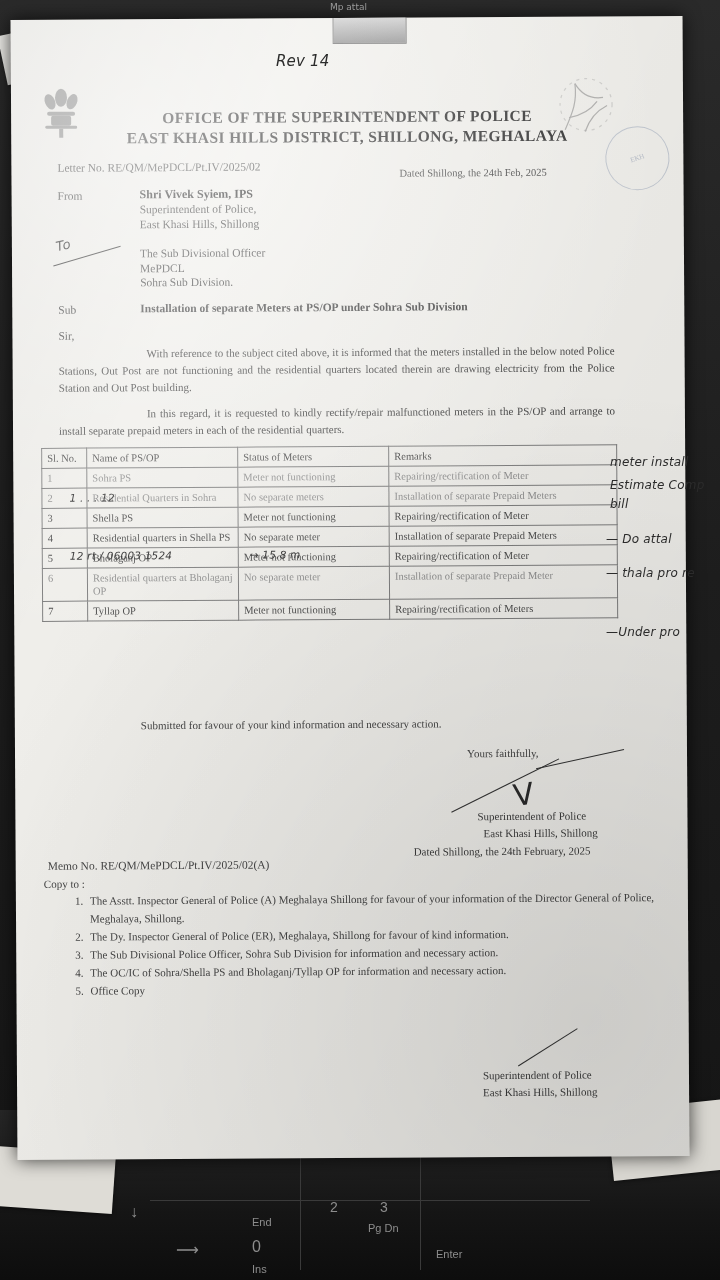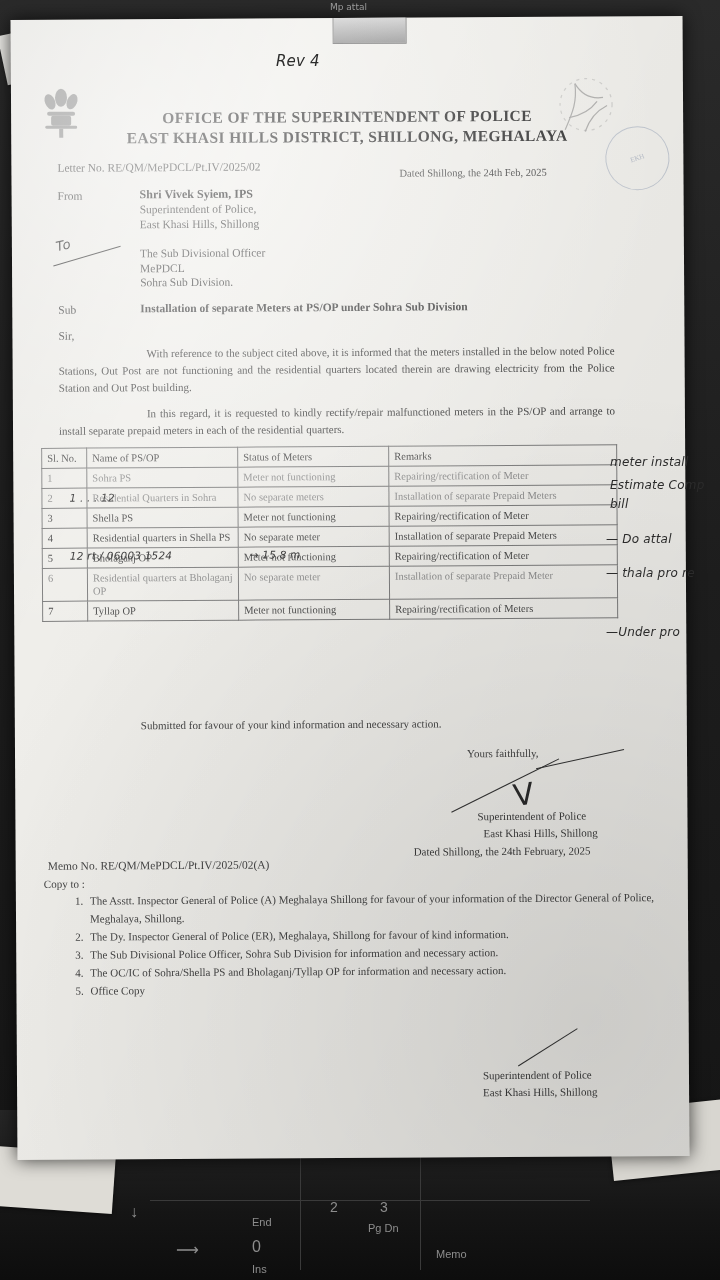--- a/index.html
+++ b/index.html
@@ -136,21 +136,21 @@
     <div class="keyline" style="left:150px;top:90px;width:440px;height:1px;"></div>
     <div class="keyline" style="left:300px;top:10px;width:1px;height:150px;"></div>
     <div class="keyline" style="left:420px;top:10px;width:1px;height:150px;"></div>
   </div>
   <div class="key" style="left:252px;top:1216px;text-align:right;">End</div>
   <div class="key" style="left:330px;top:1199px;font-size:14px;">2</div>
   <div class="key" style="left:380px;top:1199px;font-size:14px;">3</div>
   <div class="key" style="left:368px;top:1222px;">Pg Dn</div>
   <div class="key" style="left:252px;top:1238px;font-size:16px;">0</div>
   <div class="key" style="left:252px;top:1263px;">Ins</div>
-  <div class="key" style="left:436px;top:1248px;">Memo</div>
+  <div class="key" style="left:436px;top:1248px;">Enter</div>
   <div class="key" style="left:176px;top:1240px;font-size:16px;">⟶</div>
   <div class="key" style="left:130px;top:1203px;font-size:16px;">↓</div>
 
   <div class="scrap"></div>
   <div class="scrap2"></div>
   <div class="scrap3"></div>
 
   <div class="paper">
     <div class="doc">
 
@@ -280,21 +280,21 @@
       <div class="hand hw-fig">To</div>
       <div class="penline pl3"></div>
       <div class="hand sm hw-t1">1 . . . 12</div>
       <div class="hand sm hw-t2">12 rt / 06003 1524</div>
       <div class="hand sm hw-t3">→  15.8 m</div>
     </div>
 
     <div class="clip"></div>
   </div>
 
-  <div class="hand hw-top">Rev  4</div>
+  <div class="hand hw-top">Rev  14</div>
   <div class="hand hw-r1">meter install</div>
   <div class="hand hw-r2">Estimate Comp</div>
   <div class="hand hw-r3">bill</div>
   <div class="hand hw-r4">— Do attal</div>
   <div class="hand hw-r5">— thala pro re</div>
   <div class="hand hw-r6">—Under pro</div>
 
   <div class="topnote">Mp attal</div>
 </div>
 

